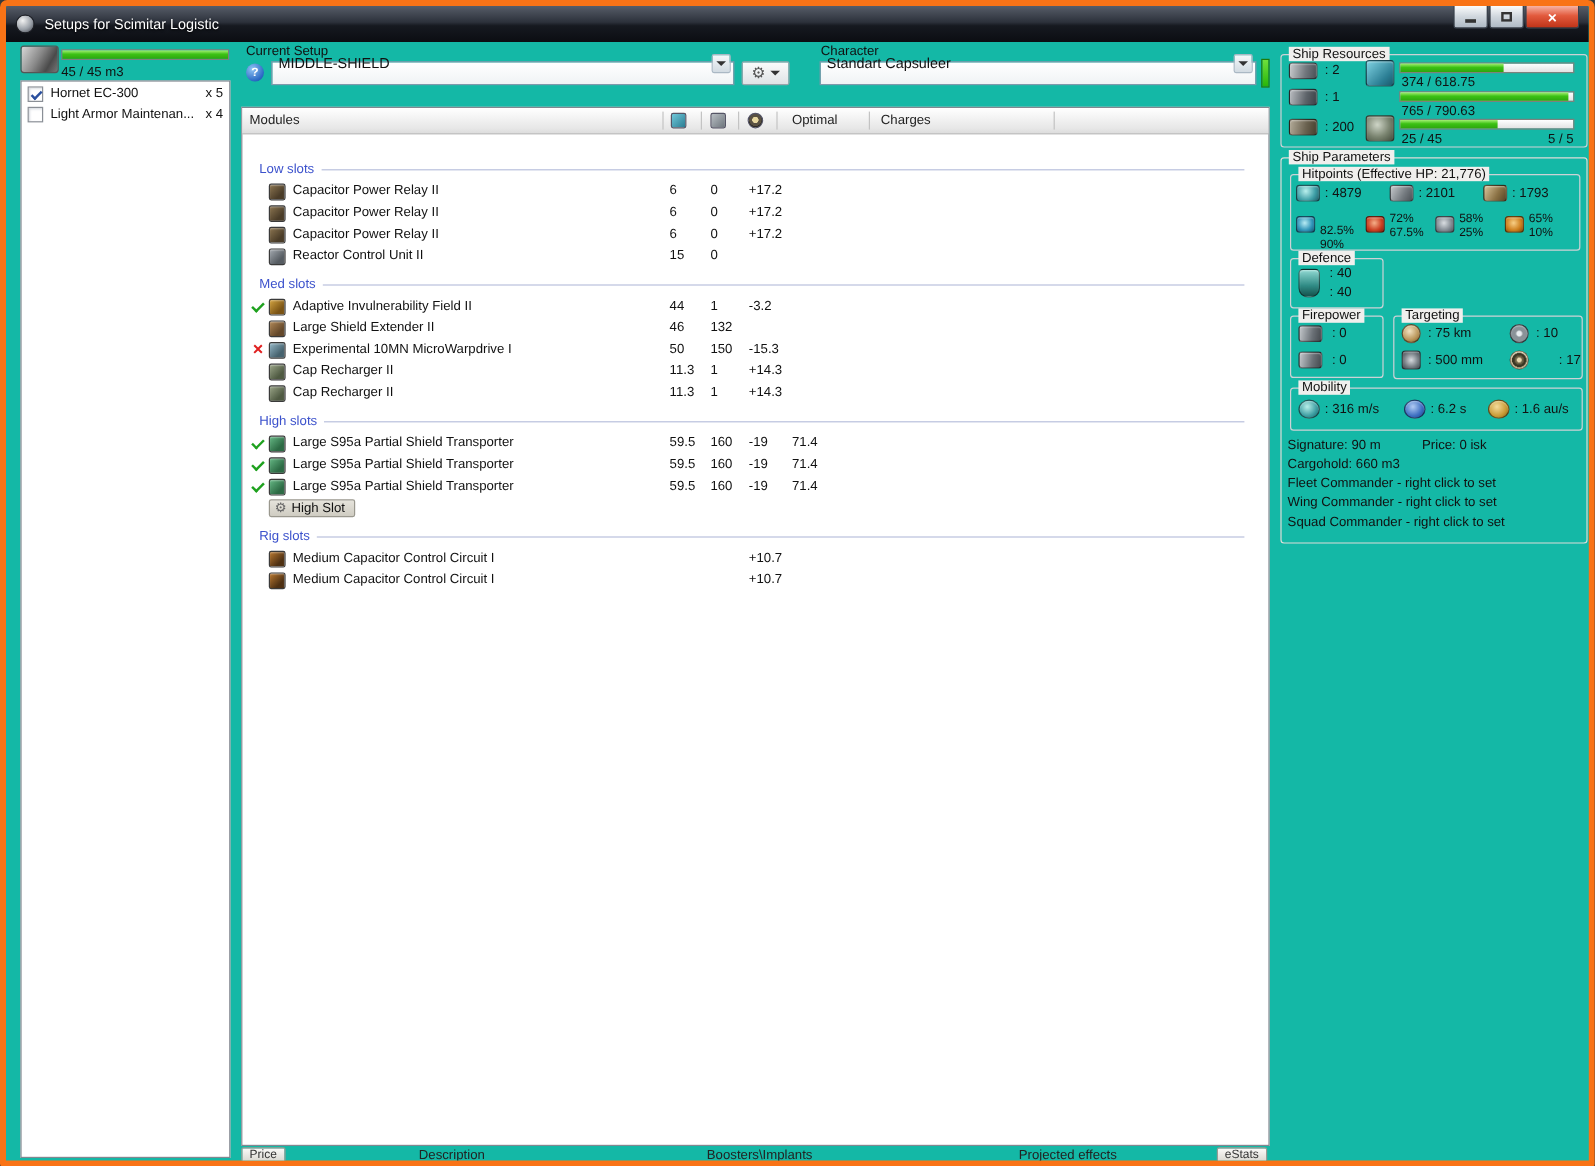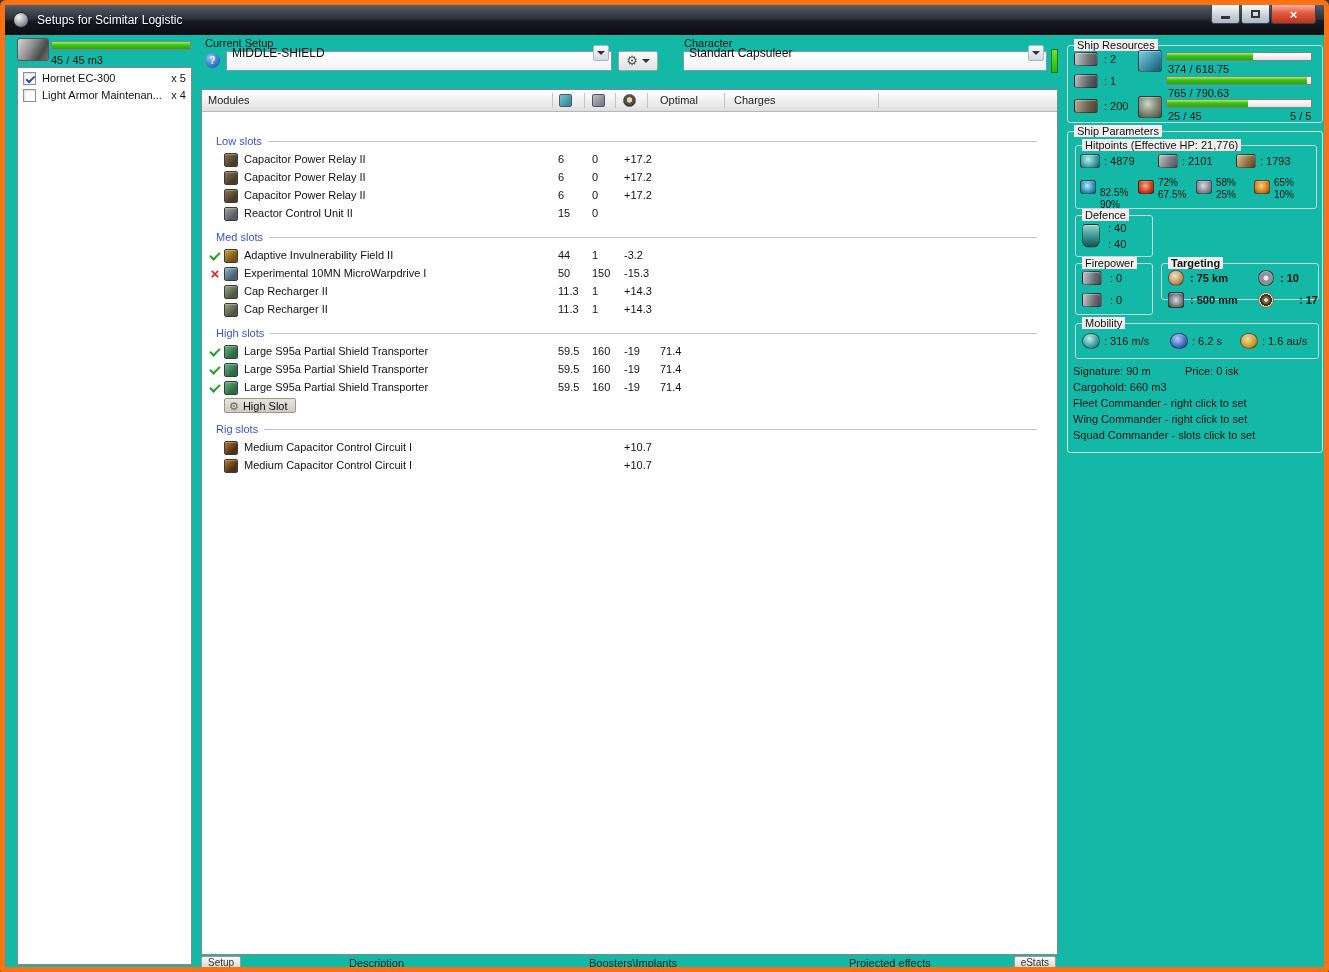--- a/index.html
+++ b/index.html
@@ -261,20 +261,29 @@
           <div class="mod-row">
             <span class="status check"></span>
             <span class="mod-icon mi-invul"></span>
             <span class="mod-name">Adaptive Invulnerability Field II</span>
             <span class="col c1">44</span>
             <span class="col c2">1</span>
             <span class="col c3">-3.2</span>
             <span class="col c4"></span>
           </div>
           <div class="mod-row">
+            <span class="status"></span>
+            <span class="mod-icon mi-shield-ext"></span>
+            <span class="mod-name">Large Shield Extender II</span>
+            <span class="col c1">46</span>
+            <span class="col c2">132</span>
+            <span class="col c3"></span>
+            <span class="col c4"></span>
+          </div>
+          <div class="mod-row">
             <span class="status cross">×</span>
             <span class="mod-icon mi-mwd"></span>
             <span class="mod-name">Experimental 10MN MicroWarpdrive I</span>
             <span class="col c1">50</span>
             <span class="col c2">150</span>
             <span class="col c3">-15.3</span>
             <span class="col c4"></span>
           </div>
           <div class="mod-row">
             <span class="status"></span>
@@ -355,21 +364,21 @@
             <span class="col c1"></span>
             <span class="col c2"></span>
             <span class="col c3">+10.7</span>
             <span class="col c4"></span>
           </div>
         </div>
       </div>
   </div>
 
   <div class="modules-tabs">
-    <span class="tab-chip" style="left:0px;">Setup</span>
+    <span class="tab-chip" style="left:0px;">Price</span>
     <span class="tab-label" style="left:148px;text-align:right;">Description</span>
     <span class="tab-label" style="left:388px;">Boosters\Implants</span>
     <span class="tab-label" style="left:648px;">Projected effects</span>
     <span class="tab-chip" style="right:2px;">eStats</span>
   </div>
 
   <div class="gbox" style="left:1062px;top:40px;width:256px;height:78px;">
     <span class="gb-label">Ship Resources</span>
     <span class="ic i-turret" style="left:6px;top:6px;"></span>
     <span class="stat-val" style="left:36px;top:7px;">: 2</span>
@@ -425,21 +434,21 @@
 
 
   <div class="gbox" style="left:1070px;top:258px;width:78px;height:52px;">
     <span class="gb-label">Firepower</span>
     <span class="ic i-fp" style="left:6px;top:7px;"></span>
     <span class="stat-val" style="left:34px;top:8px;">: 0</span>
     <span class="ic i-fp" style="left:6px;top:29px;"></span>
     <span class="stat-val" style="left:34px;top:30px;">: 0</span>
   </div>
 
-  <div class="gbox" style="left:1156px;top:258px;width:158px;height:37px;font-weight:bold;">
+  <div class="gbox" style="left:1156px;top:258px;width:158px;height:53px;">
     <span class="gb-label">Targeting</span>
     <span class="ic i-range" style="left:6px;top:6px;"></span>
     <span class="stat-val" style="left:28px;top:8px;">: 75 km</span>
     <span class="ic i-locks" style="left:96px;top:6px;"></span>
     <span class="stat-val" style="left:118px;top:8px;">: 10</span>
     <span class="ic i-scanres" style="left:6px;top:28px;"></span>
     <span class="stat-val" style="left:28px;top:30px;">: 500 mm</span>
     <span class="ic i-sensor" style="left:96px;top:28px;"></span>
     <span class="stat-val" style="left:118px;top:30px;margin-left:19px;">: 17</span>
   </div>
@@ -452,15 +461,15 @@
     <span class="stat-val" style="left:116px;top:11px;">: 6.2 s</span>
     <span class="ic i-warp" style="left:164px;top:9px;"></span>
     <span class="stat-val" style="left:186px;top:11px;">: 1.6 au/s</span>
   </div>
 
   <span class="info-line" style="left:1068px;top:360px;">Signature: 90 m</span>
   <span class="info-line" style="left:1180px;top:360px;">Price: 0 isk</span>
   <span class="info-line" style="left:1068px;top:376px;">Cargohold: 660 m3</span>
   <span class="info-line" style="left:1068px;top:392px;">Fleet Commander - right click to set</span>
   <span class="info-line" style="left:1068px;top:408px;">Wing Commander - right click to set</span>
-  <span class="info-line" style="left:1068px;top:424px;">Squad Commander - slots click to set</span>
+  <span class="info-line" style="left:1068px;top:424px;">Squad Commander - right click to set</span>
 
 </div>
 
 </body></html>

